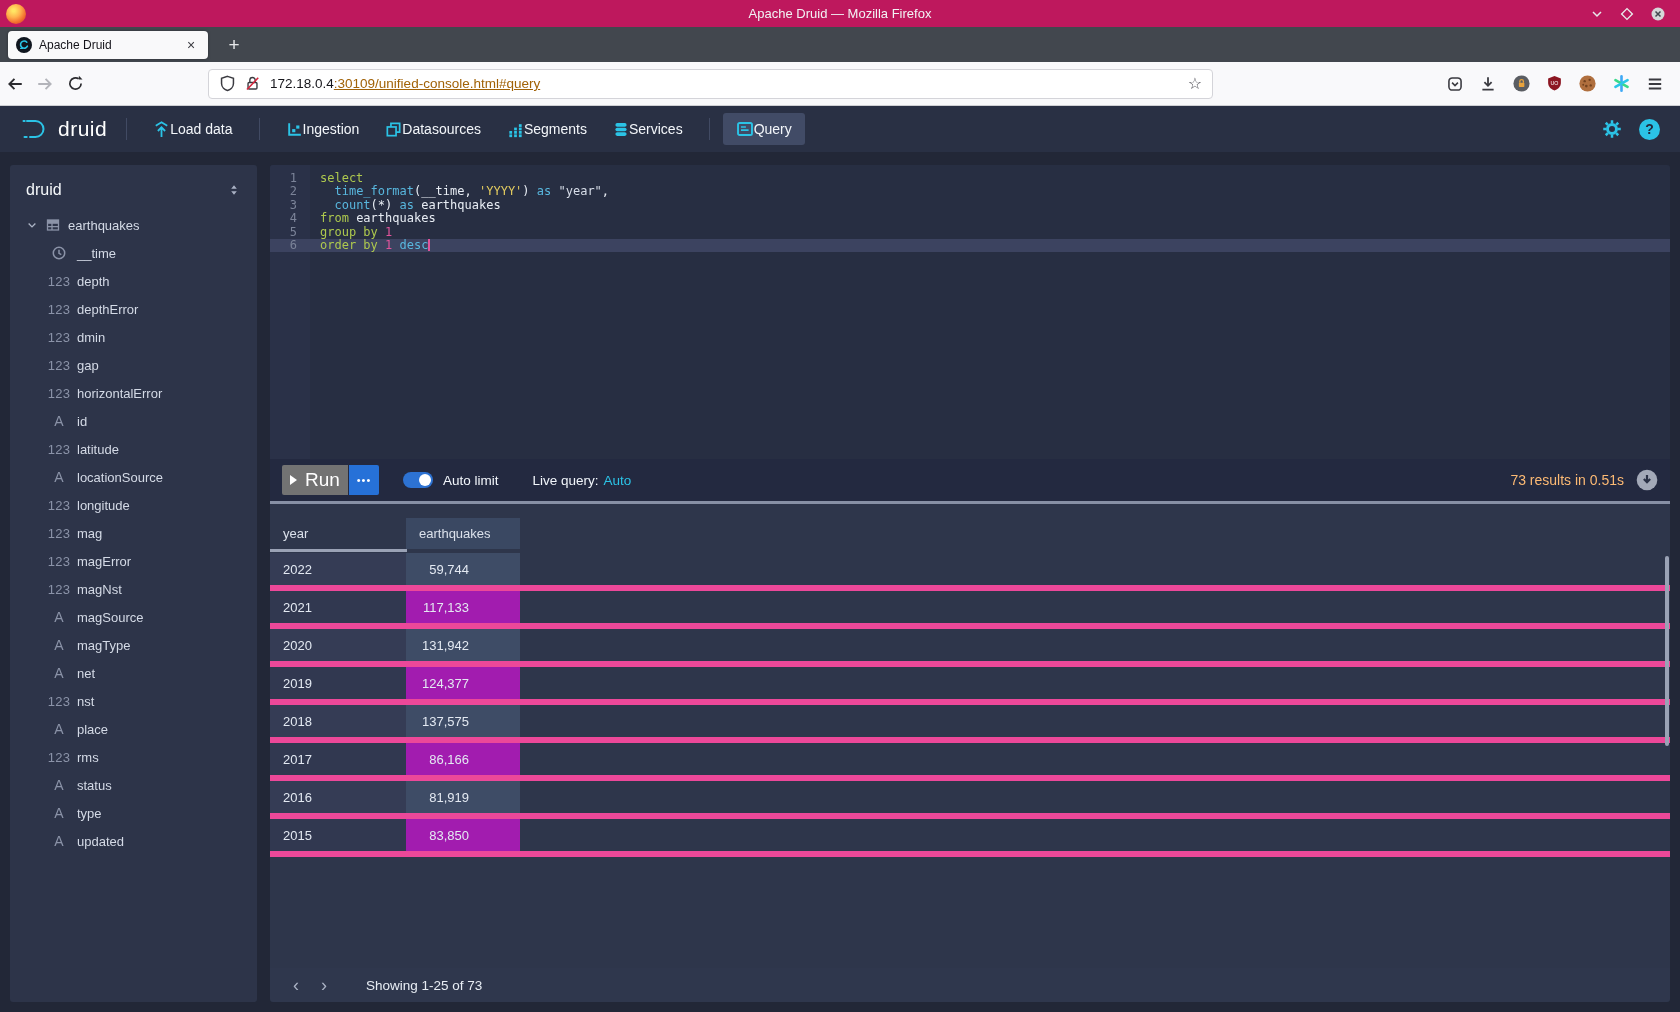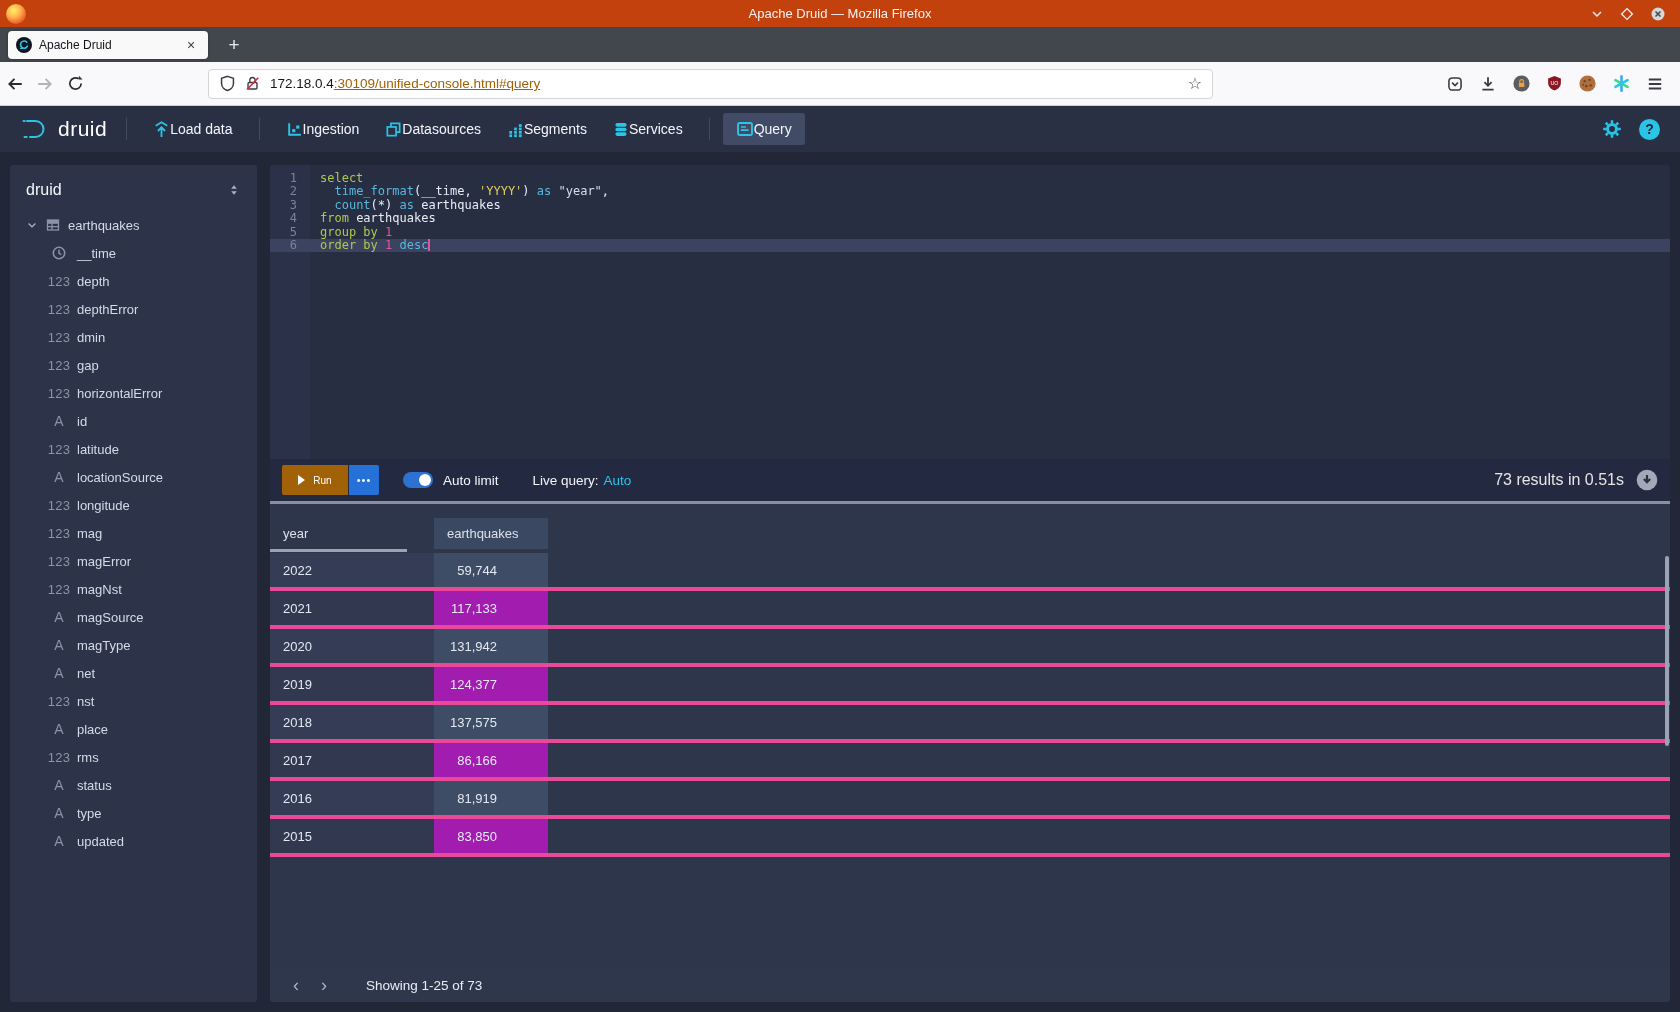--- a/index.html
+++ b/index.html
@@ -2,21 +2,21 @@
 <html><head>
 <meta charset="utf-8">
 <style>
   * { margin:0; padding:0; box-sizing:border-box; }
   html,body { width:1680px; height:1012px; overflow:hidden; }
   body { font-family:"Liberation Sans", sans-serif; background:#222737; position:relative; }
   .ic { display:inline-flex; align-items:center; justify-content:center; }
   .ic svg { display:block; }
 
   
-  .titlebar { height:27px; background:#c2410c; display:flex; align-items:center; position:relative; }
+  .titlebar { height:27px; background:#be185d; display:flex; align-items:center; position:relative; }
   .ff-logo { width:20px; height:20px; border-radius:50%; margin-left:6px;
     background:radial-gradient(circle at 38% 32%, #ffe564 8%, #ffb14d 38%, #f1652a 70%, #b5305e 100%); }
   .win-title { position:absolute; left:0; right:0; text-align:center; color:#f2f3f5; font-size:13px; }
   .win-controls { margin-left:auto; display:flex; gap:16px; padding-right:14px; z-index:2; color:#e8e9eb; }
 
   .tabbar { height:35px; background:#42474e; display:flex; align-items:center; }
   .tab { margin-left:8px; width:200px; height:28px; background:#f9f9fa; border-radius:4px;
     display:flex; align-items:center; padding:0 8px; box-shadow:0 0 3px rgba(0,0,0,.35); }
   .tab-title { font-size:12px; color:#15141a; margin-left:7px; flex:1; }
   .tab-close { color:#3c3c42; font-size:14px; width:18px; text-align:center; cursor:default; }
@@ -71,44 +71,44 @@
   .erow { display:flex; height:13.4px; line-height:13.4px; position:relative; }
   .erow.active { background:#3c4360; }
   .gut { width:40px; flex:none; text-align:right; padding-right:13px; color:#7b8398; z-index:1; }
   .code { white-space:pre; padding-left:10px; color:#e8edf4; z-index:1; }
   .tk-k { color:#aec94e; } .tk-f { color:#58b7de; } .tk-s { color:#e2cb5f; }
   .tk-q { color:#d7dde8; } .tk-n { color:#e0549c; } .tk-p { color:#e8edf4; }
   .cursor { display:inline-block; width:2px; height:12px; background:#e0549c; vertical-align:-2px; }
 
   
   .runbar { height:42px; background:#232940; display:flex; align-items:center; padding:0 12px; }
-  .btn-run { height:30px; width:66px; background:#a16207; color:#ffffff; border-radius:2px 0 0 2px;
-    display:flex; align-items:center; justify-content:center; gap:8px; font-size:10px; }
+  .btn-run { height:30px; width:66px; background:#737373; color:#ffffff; border-radius:2px 0 0 2px;
+    display:flex; align-items:center; justify-content:center; gap:8px; font-size:19px; }
   .play { width:0; height:0; border-left:7px solid #fff; border-top:5px solid transparent; border-bottom:5px solid transparent; }
   .btn-more { height:30px; width:30px; background:#2671d8; color:#fff; border-radius:0 2px 2px 0; margin-left:1px;
     display:flex; align-items:center; justify-content:center; font-size:11px; letter-spacing:1px; }
   .switch { margin-left:24px; width:30px; height:16px; border-radius:8px; background:#2d72d2; position:relative; }
   .switch .knob { position:absolute; right:2px; top:2px; width:12px; height:12px; border-radius:50%; background:#fff; }
   .rb-label { color:#f2f6fb; font-size:13.5px; margin-left:10px; }
   .livequery { margin-left:34px; display:flex; gap:5px; font-size:13.5px; }
   .lq-key { color:#f2f6fb; } .lq-val { color:#2bc3e6; }
-  .rb-results { margin-left:auto; color:#e5e5e5; font-size:16px; }
+  .rb-results { margin-left:auto; color:#fdba74; font-size:14px; }
   .dl-circle { margin-left:12px; }
 
   .splitter { height:3px; background:#8790a5; }
 
   
   .results { height:464px; background:#2e364b; position:relative; overflow:hidden; }
   .thead { position:absolute; top:14px; left:0; display:flex; height:31px; }
   .hcell { font-size:13px; color:#dbe1eb; display:flex; align-items:center; padding-left:13px; }
-  .c1 { width:164px; } .c2 { width:114px; }
+  .c1 { width:136px; } .c2 { width:114px; }
   .hcell.c2 { background:#3a4862; }
   .hthumb { position:absolute; top:45px; left:0; width:137px; height:3px; background:#9aa2b5; }
   .tbody { position:absolute; top:49px; left:0; right:0; bottom:0; overflow:hidden; }
-  .trow { display:flex; height:38px; border-bottom:4px solid #ec4899; }
+  .trow { display:flex; height:38px; border-bottom:6px solid #ec4899; }
   .tcell { font-size:13px; color:#e3e9f2; display:flex; align-items:center; padding-left:13px; }
   .trow.even .tcell.c1 { background:#353c55; } .trow.odd .tcell.c1 { background:#313850; }
   .trow.even .tcell.c2 { background:#3e4c66; } .trow.odd .tcell.c2 { background:#a21caf; }
   .tcell.num span { display:inline-block; min-width:50px; text-align:right; }
   .vthumb { position:absolute; right:1px; top:52px; width:4px; height:190px; background:#9aa2b5; border-radius:2px; }
 
   
   .pager { height:34px; background:#2f374d; border-radius:0 0 3px 3px; display:flex; align-items:center; padding:0 12px; }
   .pg-btn { width:28px; height:28px; display:flex; align-items:center; justify-content:center;
     color:#aab2c4; font-size:18px; }

